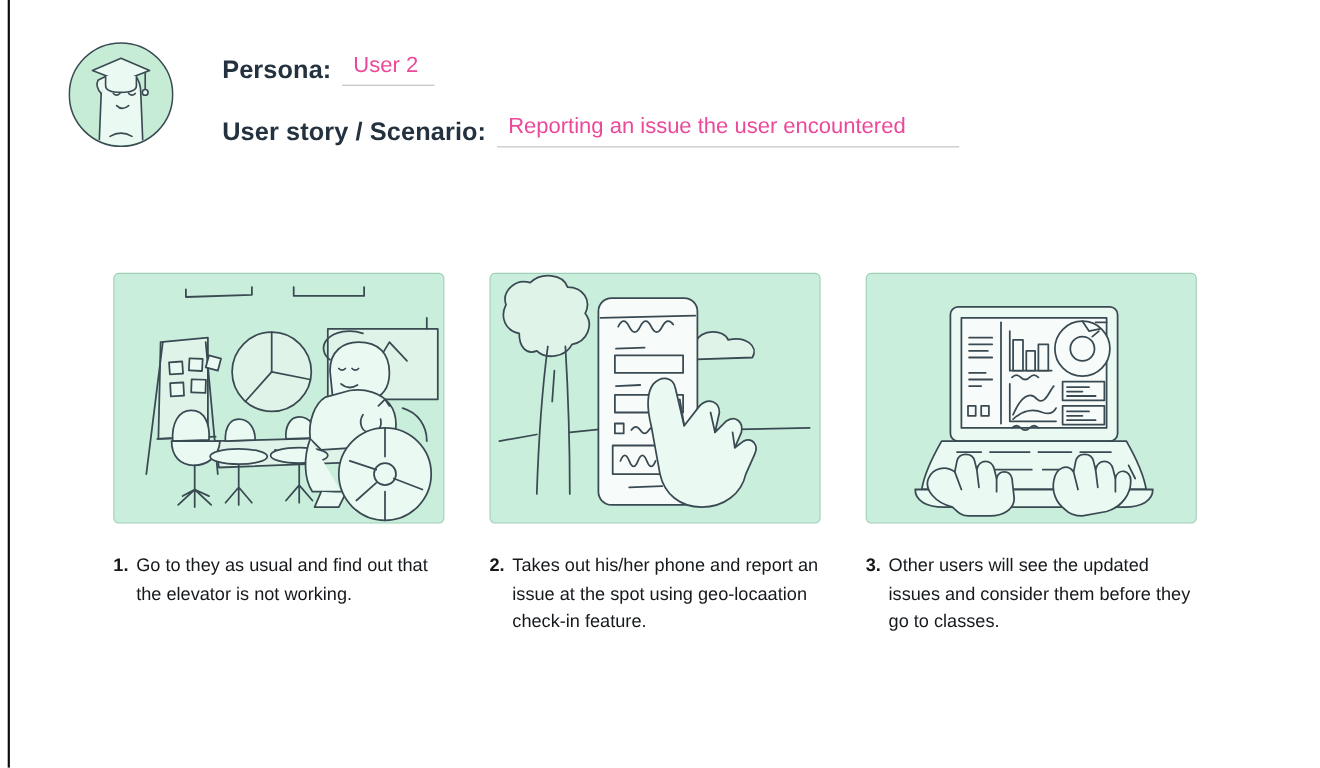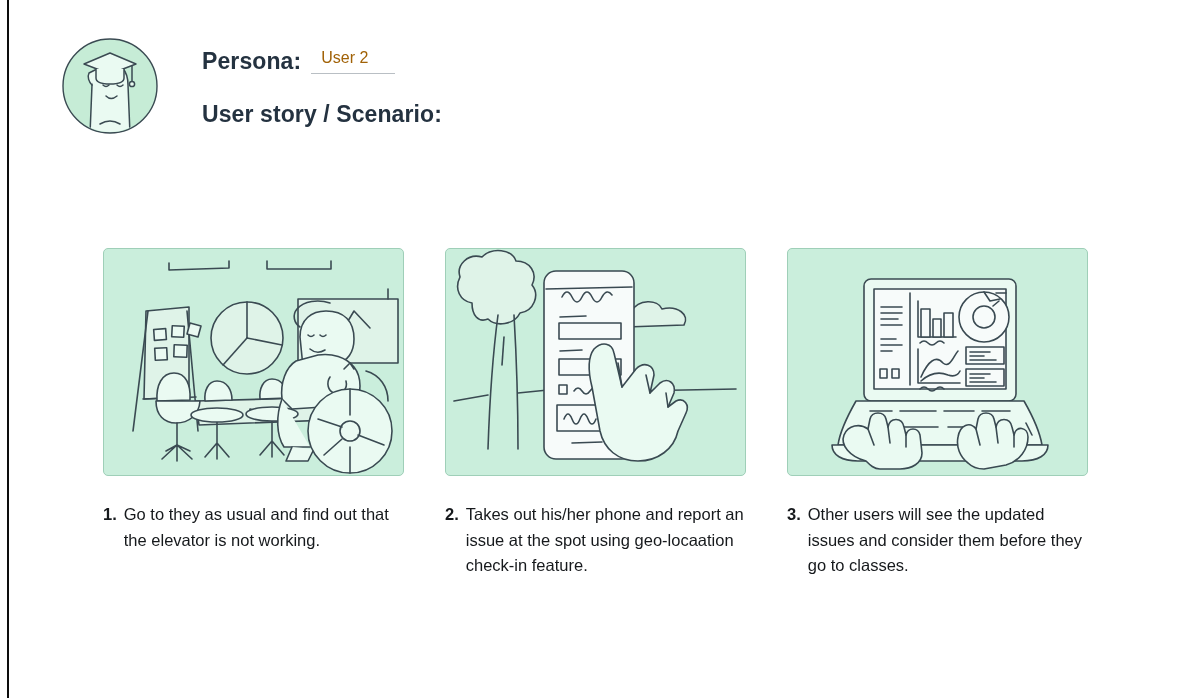--- a/index.html
+++ b/index.html
@@ -20,21 +20,21 @@
   .header { position: absolute; left: 62px; top: 38px; display: flex; align-items: flex-start; }
   .avatar { width: 96px; height: 96px; flex: 0 0 96px; }
   .header-fields { margin-left: 44px; margin-top: 10px; }
   .field-row { display: flex; align-items: center; }
   .field-row + .field-row { margin-top: 26px; }
   .field-label {
     font-weight: bold; font-size: 23px; color: #243240;
     letter-spacing: 0.1px; white-space: nowrap;
   }
   .field-value {
-    font-size: 16px; color: #a16207; white-space: nowrap;
+    font-size: 20px; color: #ec4899; white-space: nowrap;
     border-bottom: 1.6px solid #b9bfc4;
     padding: 0 10px 6px 10px; margin-left: 10px;
   }
   .field-value.wide { min-width: 420px; }
   .field-value.narrow { min-width: 84px; }
 
   
   .board {
     position: absolute; left: 103px; top: 248px;
     width: 985px; display: flex; gap: 41px;
@@ -84,20 +84,21 @@
       </svg>
     </div>
 
     <div class="header-fields">
       <div class="field-row">
         <span class="field-label">Persona:</span>
         <span class="field-value narrow">User 2</span>
       </div>
       <div class="field-row">
         <span class="field-label">User story / Scenario:</span>
+        <span class="field-value wide">Reporting an issue the user encountered</span>
       </div>
     </div>
   </div>
 
   <div class="board">
 
     <div class="cell">
       <div class="panel">
         <svg viewBox="0 0 301 228" xmlns="http://www.w3.org/2000/svg">
           <g fill="none" stroke="#3a4a52" stroke-width="1.6" stroke-linecap="round" stroke-linejoin="round">

